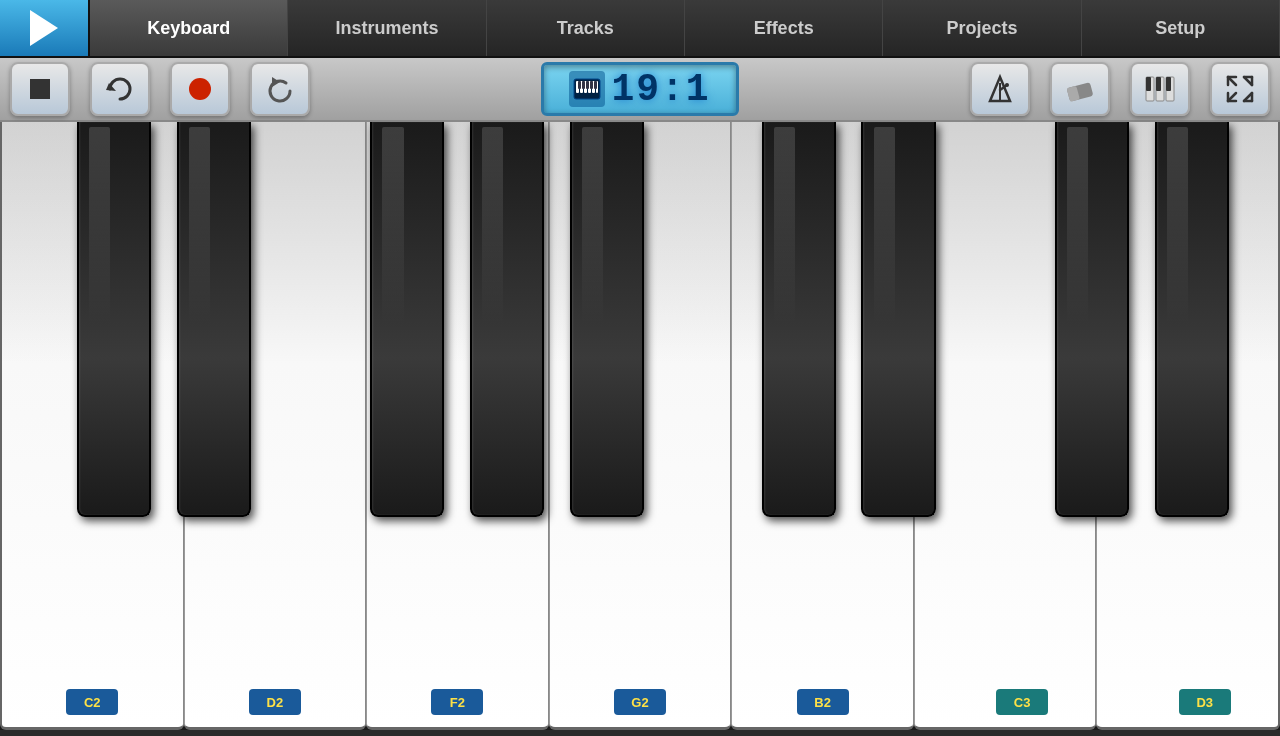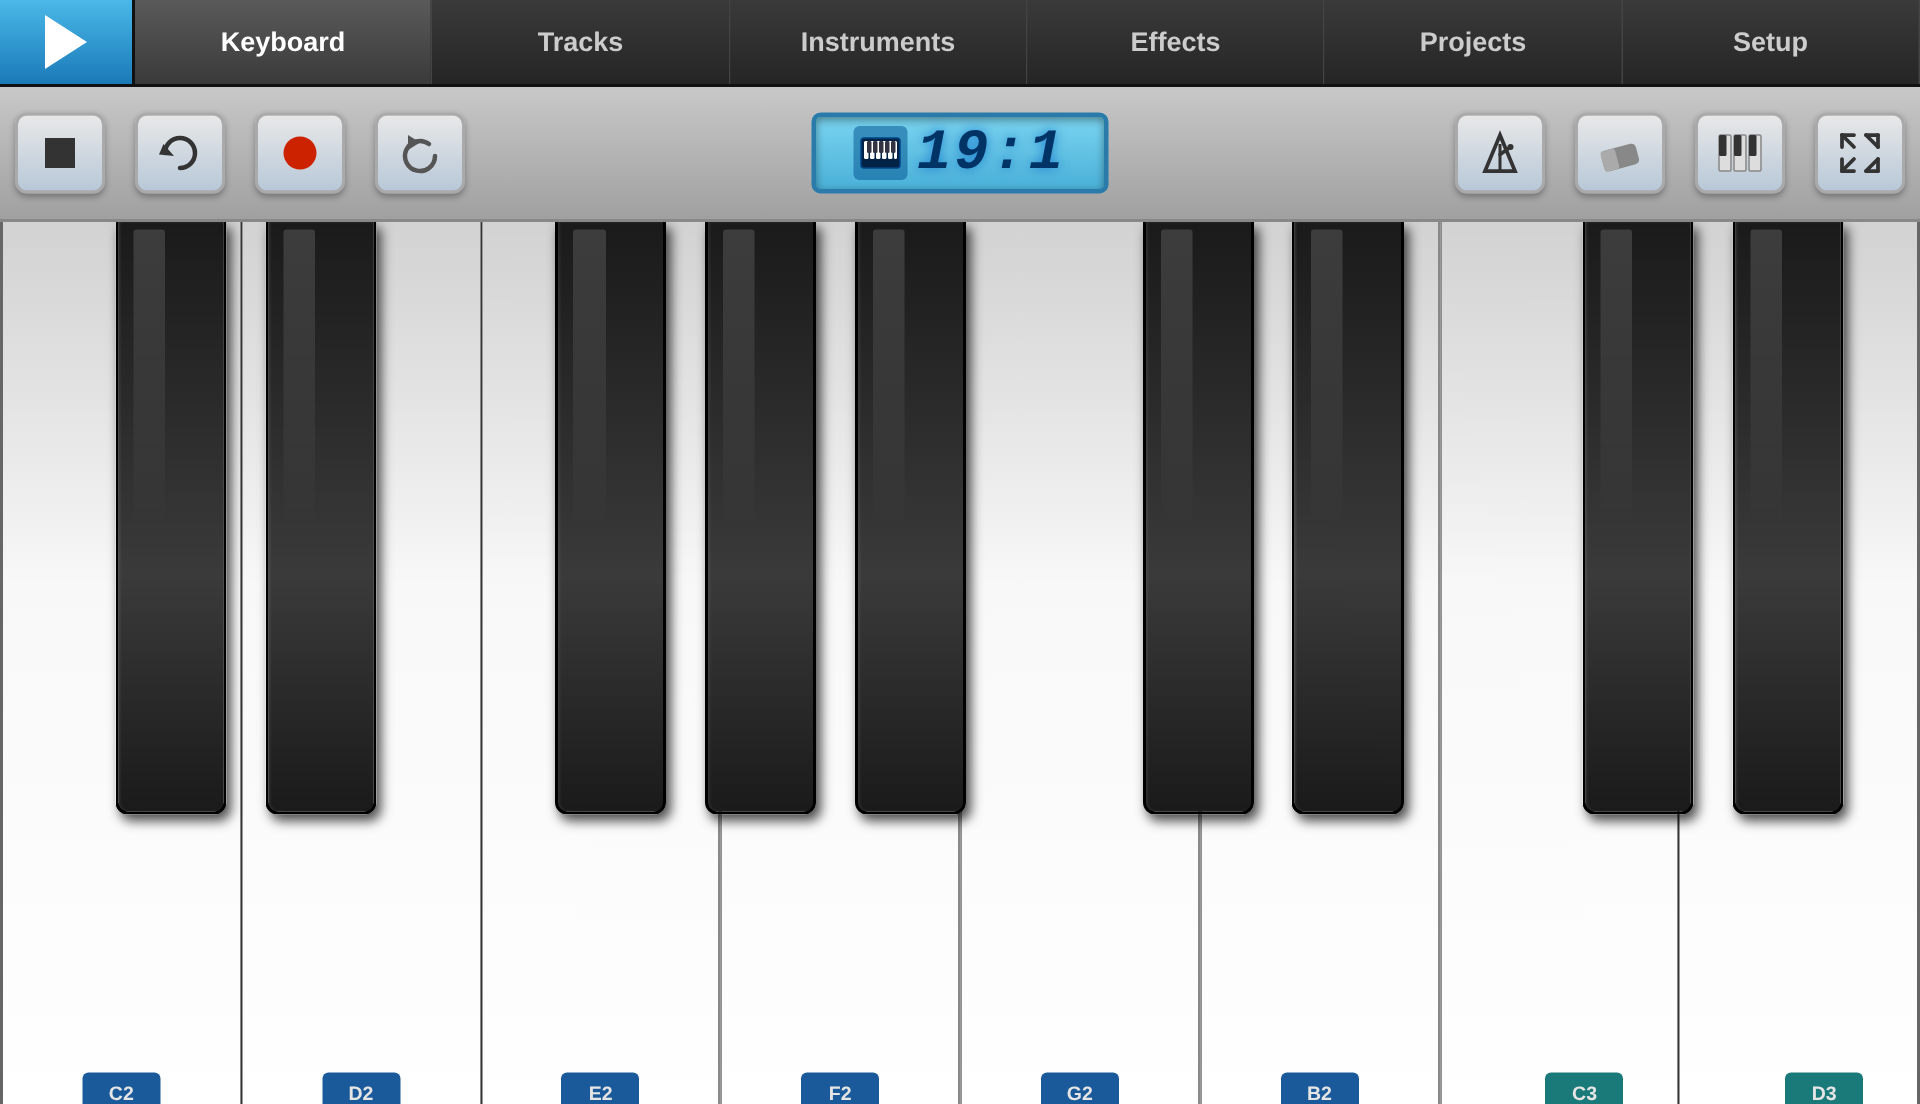--- a/index.html
+++ b/index.html
@@ -50,26 +50,25 @@
     }
     .nav-tab.active {
       color: white;
       background: linear-gradient(180deg, #5a5a5a 0%, #3a3a3a 100%);
     }
 
     
     #toolbar {
       display: flex;
       align-items: center;
-      height: 90px;
+      height: 64px;
       background: linear-gradient(180deg, #c8c8c8 0%, #a0a0a0 100%);
       border-bottom: 2px solid #888;
       padding: 8px 10px;
       gap: 20px;
-      font-style: italic;
     }
     .tool-btn {
       width: 60px;
       height: 54px;
       border-radius: 8px;
       border: 2px solid #aaa;
       background: linear-gradient(180deg, #e8e8e8 0%, #b8c8d8 100%);
       display: flex;
       align-items: center;
       justify-content: center;
@@ -149,21 +148,21 @@
       left: 50%;
       transform: translateX(-50%);
       width: 52px;
       height: 26px;
       border-radius: 4px;
       display: flex;
       align-items: center;
       justify-content: center;
       font-size: 13px;
       font-weight: bold;
-      color: #e5e5e5;
+      color: #fde047;
     }
     .label-blue { background: #1a5a9a; }
     .label-teal { background: #1a7a7a; margin-left: 17px; }
 
     .black-keys-container {
       position: absolute;
       top: 0;
       left: 0;
       width: 100%;
       height: 65%;
@@ -210,24 +209,24 @@
 <body>
 
 <div id="top-nav">
   <div class="nav-play-btn">
     <div class="play-triangle"></div>
   </div>
   <div class="nav-tab active">
     <span>Keyboard</span>
   </div>
   <div class="nav-tab">
+    <span>Instruments</span>
+  </div>
+  <div class="nav-tab">
     <span>Tracks</span>
-  </div>
-  <div class="nav-tab">
-    <span>Instruments</span>
   </div>
   <div class="nav-tab">
     <span>Effects</span>
   </div>
   <div class="nav-tab">
     <span>Projects</span>
   </div>
   <div class="nav-tab">
     <span>Setup</span>
   </div>
@@ -332,23 +331,20 @@
 
 <div id="keyboard-area">
   <div class="white-keys-container" id="white-keys-container">
   <div class="white-key">
         <div class="key-label label-blue">C2</div>
       </div>
       <div class="white-key">
         <div class="key-label label-blue">D2</div>
       </div>
       <div class="white-key">
-        <div class="key-label label-blue">E2</div>
-      </div>
-      <div class="white-key">
         <div class="key-label label-blue">F2</div>
       </div>
       <div class="white-key">
         <div class="key-label label-blue">G2</div>
       </div>
       <div class="white-key">
         <div class="key-label label-blue">B2</div>
       </div>
       <div class="white-key">
         <div class="key-label label-teal">C3</div>

